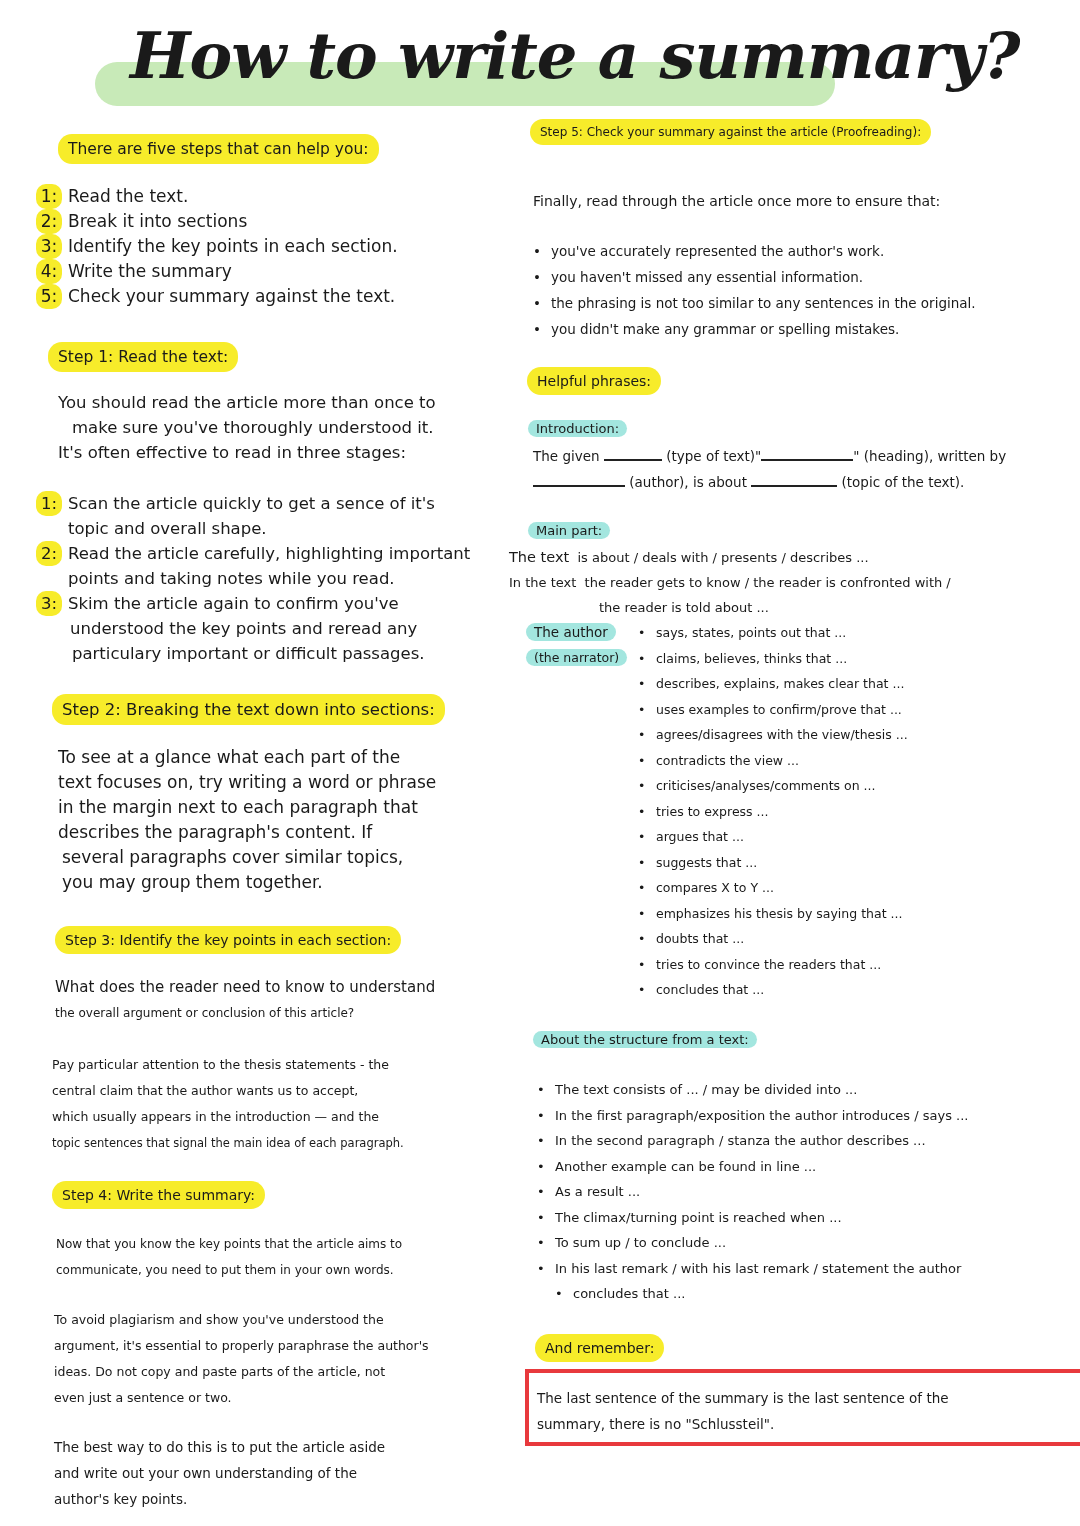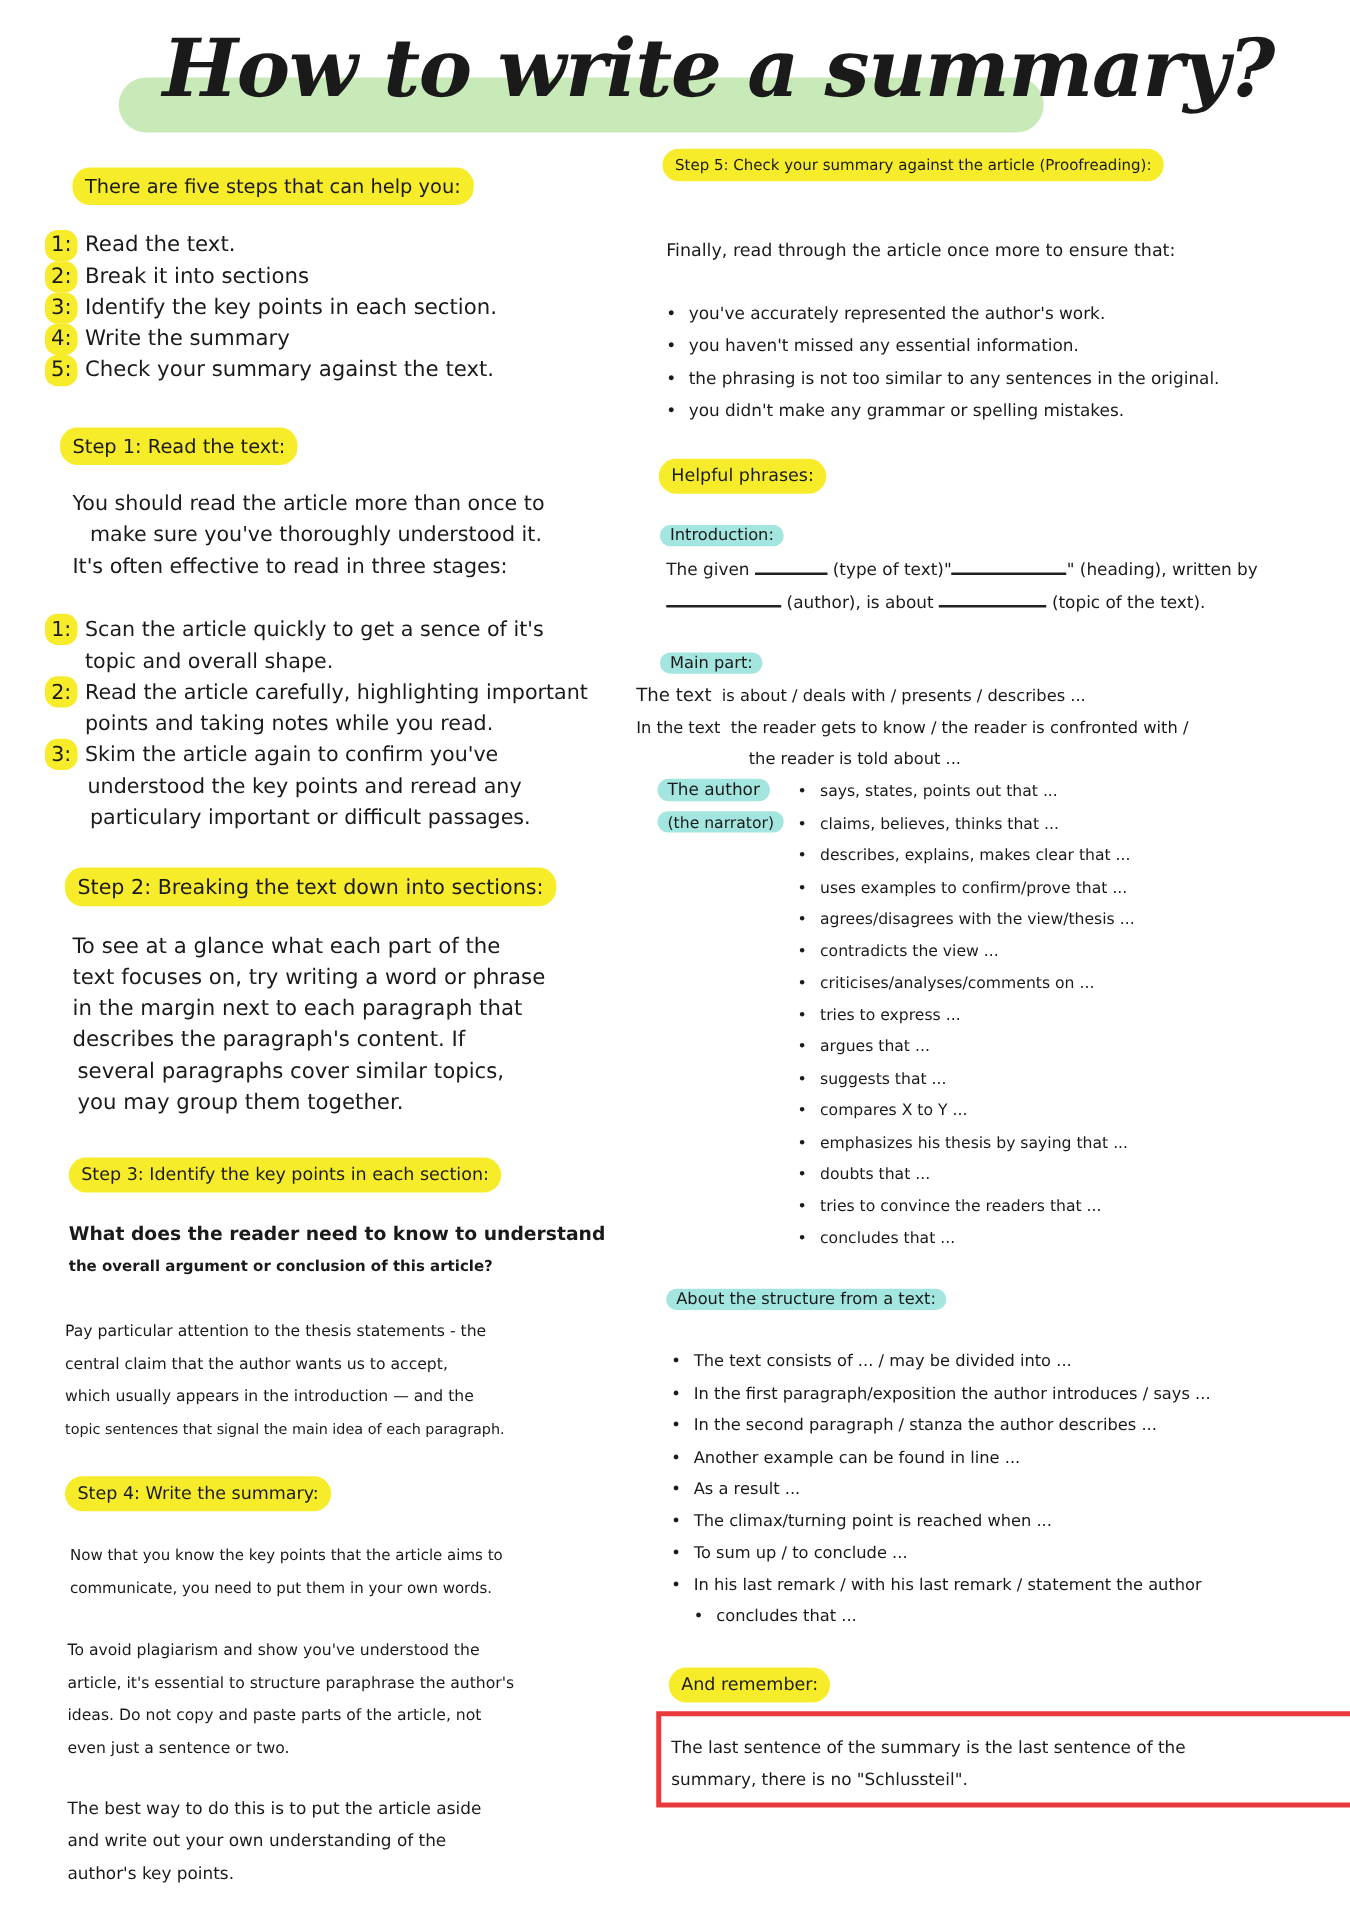--- a/index.html
+++ b/index.html
@@ -71,41 +71,41 @@
     <div>text focuses on, try writing a word or phrase</div>
     <div>in the margin next to each paragraph that</div>
   <div>describes the paragraph's content. If</div>
     <div style="padding-left:4px">several paragraphs cover similar topics,</div>
     <div style="padding-left:4px">you may group them together.</div>
 </div>
 
 <div class="abs h" style="left:55px; top:926px; font-size:14px;">
   <span class="hl-y">Step 3: Identify the key points in each section:</span>
 </div>
-<div class="abs ts" style="left:55px; top:974px; font-size:15px;font-weight:bold;">
+<div class="abs ts" style="left:55px; top:974px; font-size:15px;">
   <div>What does the reader need to know to understand</div>
     <div style="font-size:12px">the overall argument or conclusion of this article?</div>
 </div>
 <div class="abs ts" style="left:52px; top:1052px; font-size:12.5px;">
   <div>Pay particular attention to the thesis statements - the</div>
     <div>central claim that the author wants us to accept,</div>
     <div>which usually appears in the introduction — and the</div>
     <div style="font-size:11.5px">topic sentences that signal the main idea of each paragraph.</div>
 </div>
 
 <div class="abs h" style="left:52px; top:1181px; font-size:14px;">
   <span class="hl-y">Step 4: Write the summary:</span>
 </div>
 <div class="abs ts" style="left:56px; top:1231px; font-size:12px;">
   <div>Now that you know the key points that the article aims to</div>
     <div>communicate, you need to put them in your own words.</div>
 </div>
 <div class="abs ts" style="left:54px; top:1307px; font-size:12.5px;">
   <div>To avoid plagiarism and show you've understood the</div>
-    <div>article, it's essential to structure paraphrase the author's</div>
+    <div>argument, it's essential to properly paraphrase the author's</div>
     <div>ideas. Do not copy and paste parts of the article, not</div>
     <div>even just a sentence or two.</div>
 </div>
 <div class="abs ts" style="left:54px; top:1434px; font-size:13.5px;">
   <div>The best way to do this is to put the article aside</div>
     <div>and write out your own understanding of the</div>
     <div>author's key points.</div>
 </div>
 
 <div class="abs h" style="left:530px; top:119px; font-size:12px;">

